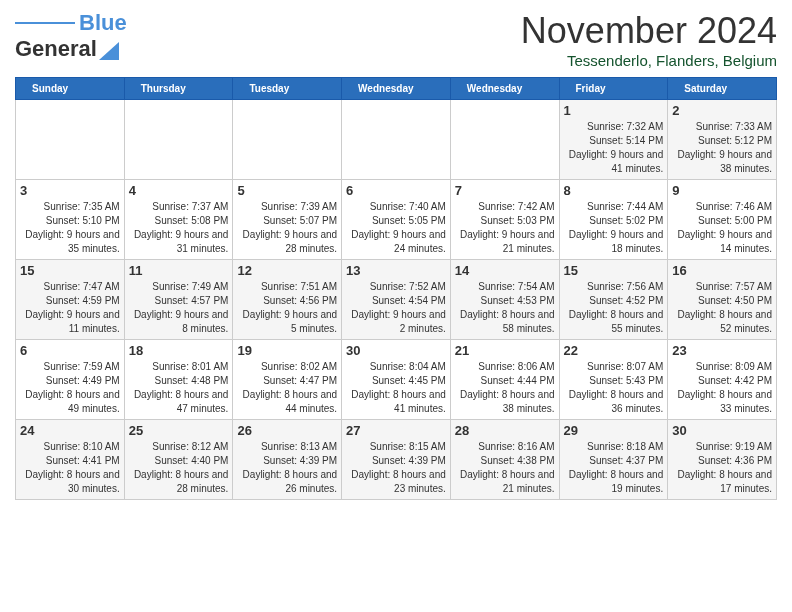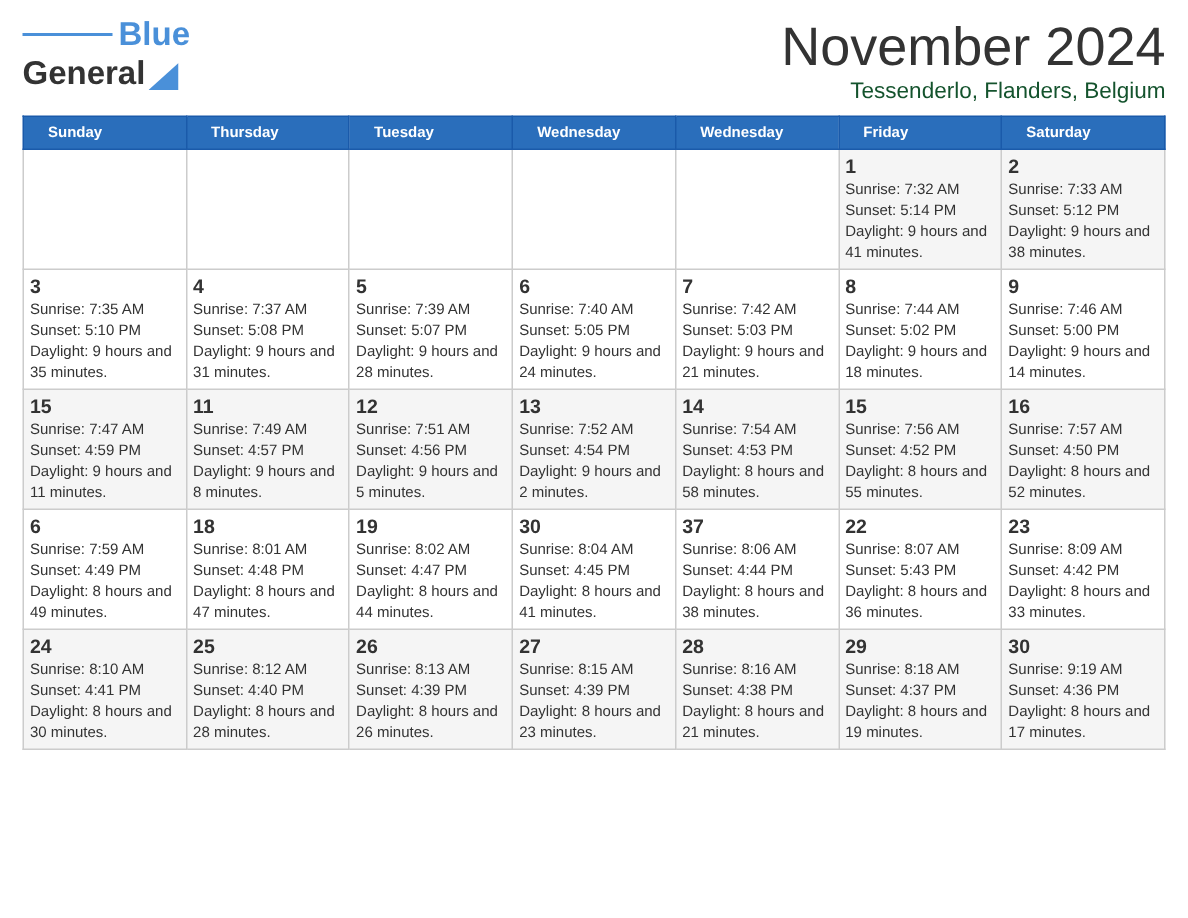--- a/index.html
+++ b/index.html
@@ -71,20 +71,21 @@
       vertical-align: top;
     }
     .day-num {
       font-size: 13px;
       font-weight: bold;
       margin-bottom: 2px;
     }
     .day-info {
       font-size: 10px;
       line-height: 1.4;
+      text-align: right;
     }
     .empty {
       background: #fff;
     }
   </style>
 </head>
 <body>
 
 <div class="container">
   <div class="header">
@@ -245,21 +246,21 @@
 Sunset: 4:47 PM
 Daylight: 8 hours and 44 minutes.</div>
           </td>
           <td>
             <div class="day-num">30</div>
             <div class="day-info">Sunrise: 8:04 AM
 Sunset: 4:45 PM
 Daylight: 8 hours and 41 minutes.</div>
           </td>
           <td>
-            <div class="day-num">37</div>
+            <div class="day-num">21</div>
             <div class="day-info">Sunrise: 8:06 AM
 Sunset: 4:44 PM
 Daylight: 8 hours and 38 minutes.</div>
           </td>
           <td>
             <div class="day-num">22</div>
             <div class="day-info">Sunrise: 8:07 AM
 Sunset: 5:43 PM
 Daylight: 8 hours and 36 minutes.</div>
           </td>

